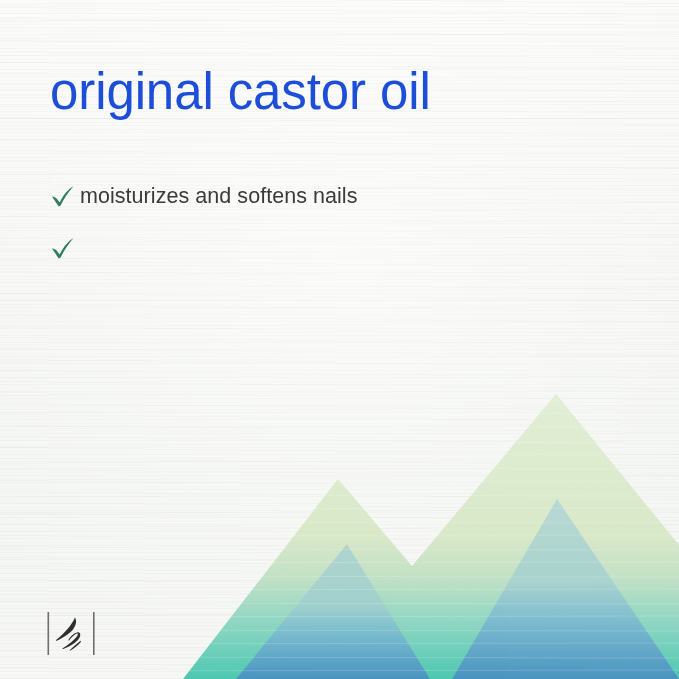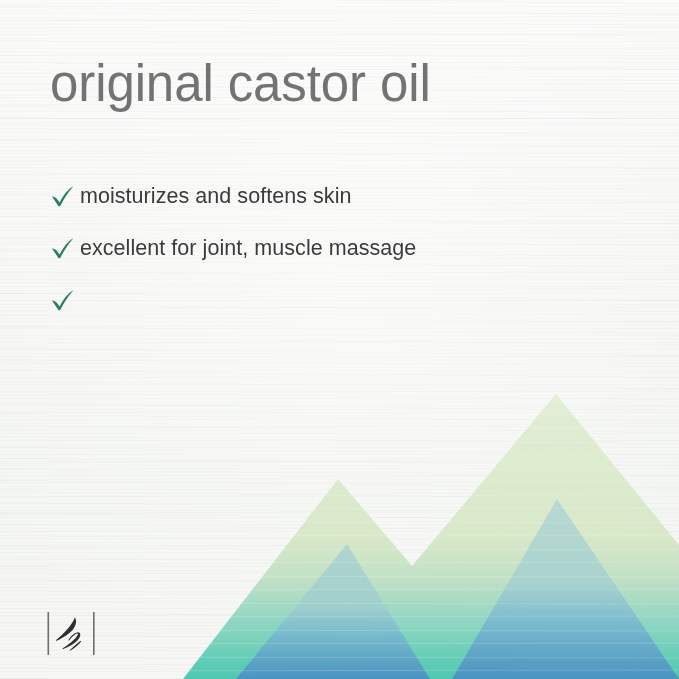--- a/index.html
+++ b/index.html
@@ -83,26 +83,26 @@
     left: 0; top: 0;
     width: 679px;
     height: 679px;
     pointer-events: none;
   }
 
   
   .headline {
     position: absolute;
     left: 50px;
-    top: 58px;
+    top: 66px;
     font-size: 51px;
     line-height: 1.0;
     font-weight: 400;
     letter-spacing: -0.1px;
-    color: #737373;
+    color: #1d4ed8;
     white-space: nowrap;
   }
   .benefits {
     position: absolute;
     left: 50px;
     top: 170px;
     width: 600px;
   }
   .benefit-row {
     display: flex;
@@ -210,32 +210,24 @@
   <div class="headline">original castor oil</div>
 
   <div class="benefits">
 
     <div class="benefit-row">
       <span class="check">
         <svg width="26" height="22" viewBox="0 0 26 22" aria-hidden="true">
           <path d="M2 11.5 C4.5 11.2 7.2 13.4 9.6 17.6 C13.2 10.2 17.8 4.4 23.4 1.2 C18.4 6.8 13.8 13.6 10.6 20.6 C9.6 21.6 8.6 21.4 8.0 20.4 Z" fill="#2e7d66"></path>
         </svg>
       </span>
-      <span class="benefit-text">moisturizes and softens skin</span>
+      <span class="benefit-text">moisturizes and softens nails</span>
     </div>
 
 
-    <div class="benefit-row">
-      <span class="check">
-        <svg width="26" height="22" viewBox="0 0 26 22" aria-hidden="true">
-          <path d="M2 11.5 C4.5 11.2 7.2 13.4 9.6 17.6 C13.2 10.2 17.8 4.4 23.4 1.2 C18.4 6.8 13.8 13.6 10.6 20.6 C9.6 21.6 8.6 21.4 8.0 20.4 Z" fill="#2e7d66"></path>
-        </svg>
-      </span>
-      <span class="benefit-text">excellent for joint, muscle massage</span>
-    </div>
 
     <div class="benefit-row">
       <span class="check">
         <svg width="26" height="22" viewBox="0 0 26 22" aria-hidden="true">
           <path d="M2 11.5 C4.5 11.2 7.2 13.4 9.6 17.6 C13.2 10.2 17.8 4.4 23.4 1.2 C18.4 6.8 13.8 13.6 10.6 20.6 C9.6 21.6 8.6 21.4 8.0 20.4 Z" fill="#2e7d66"></path>
         </svg>
       </span>
     </div>
 
   </div>

